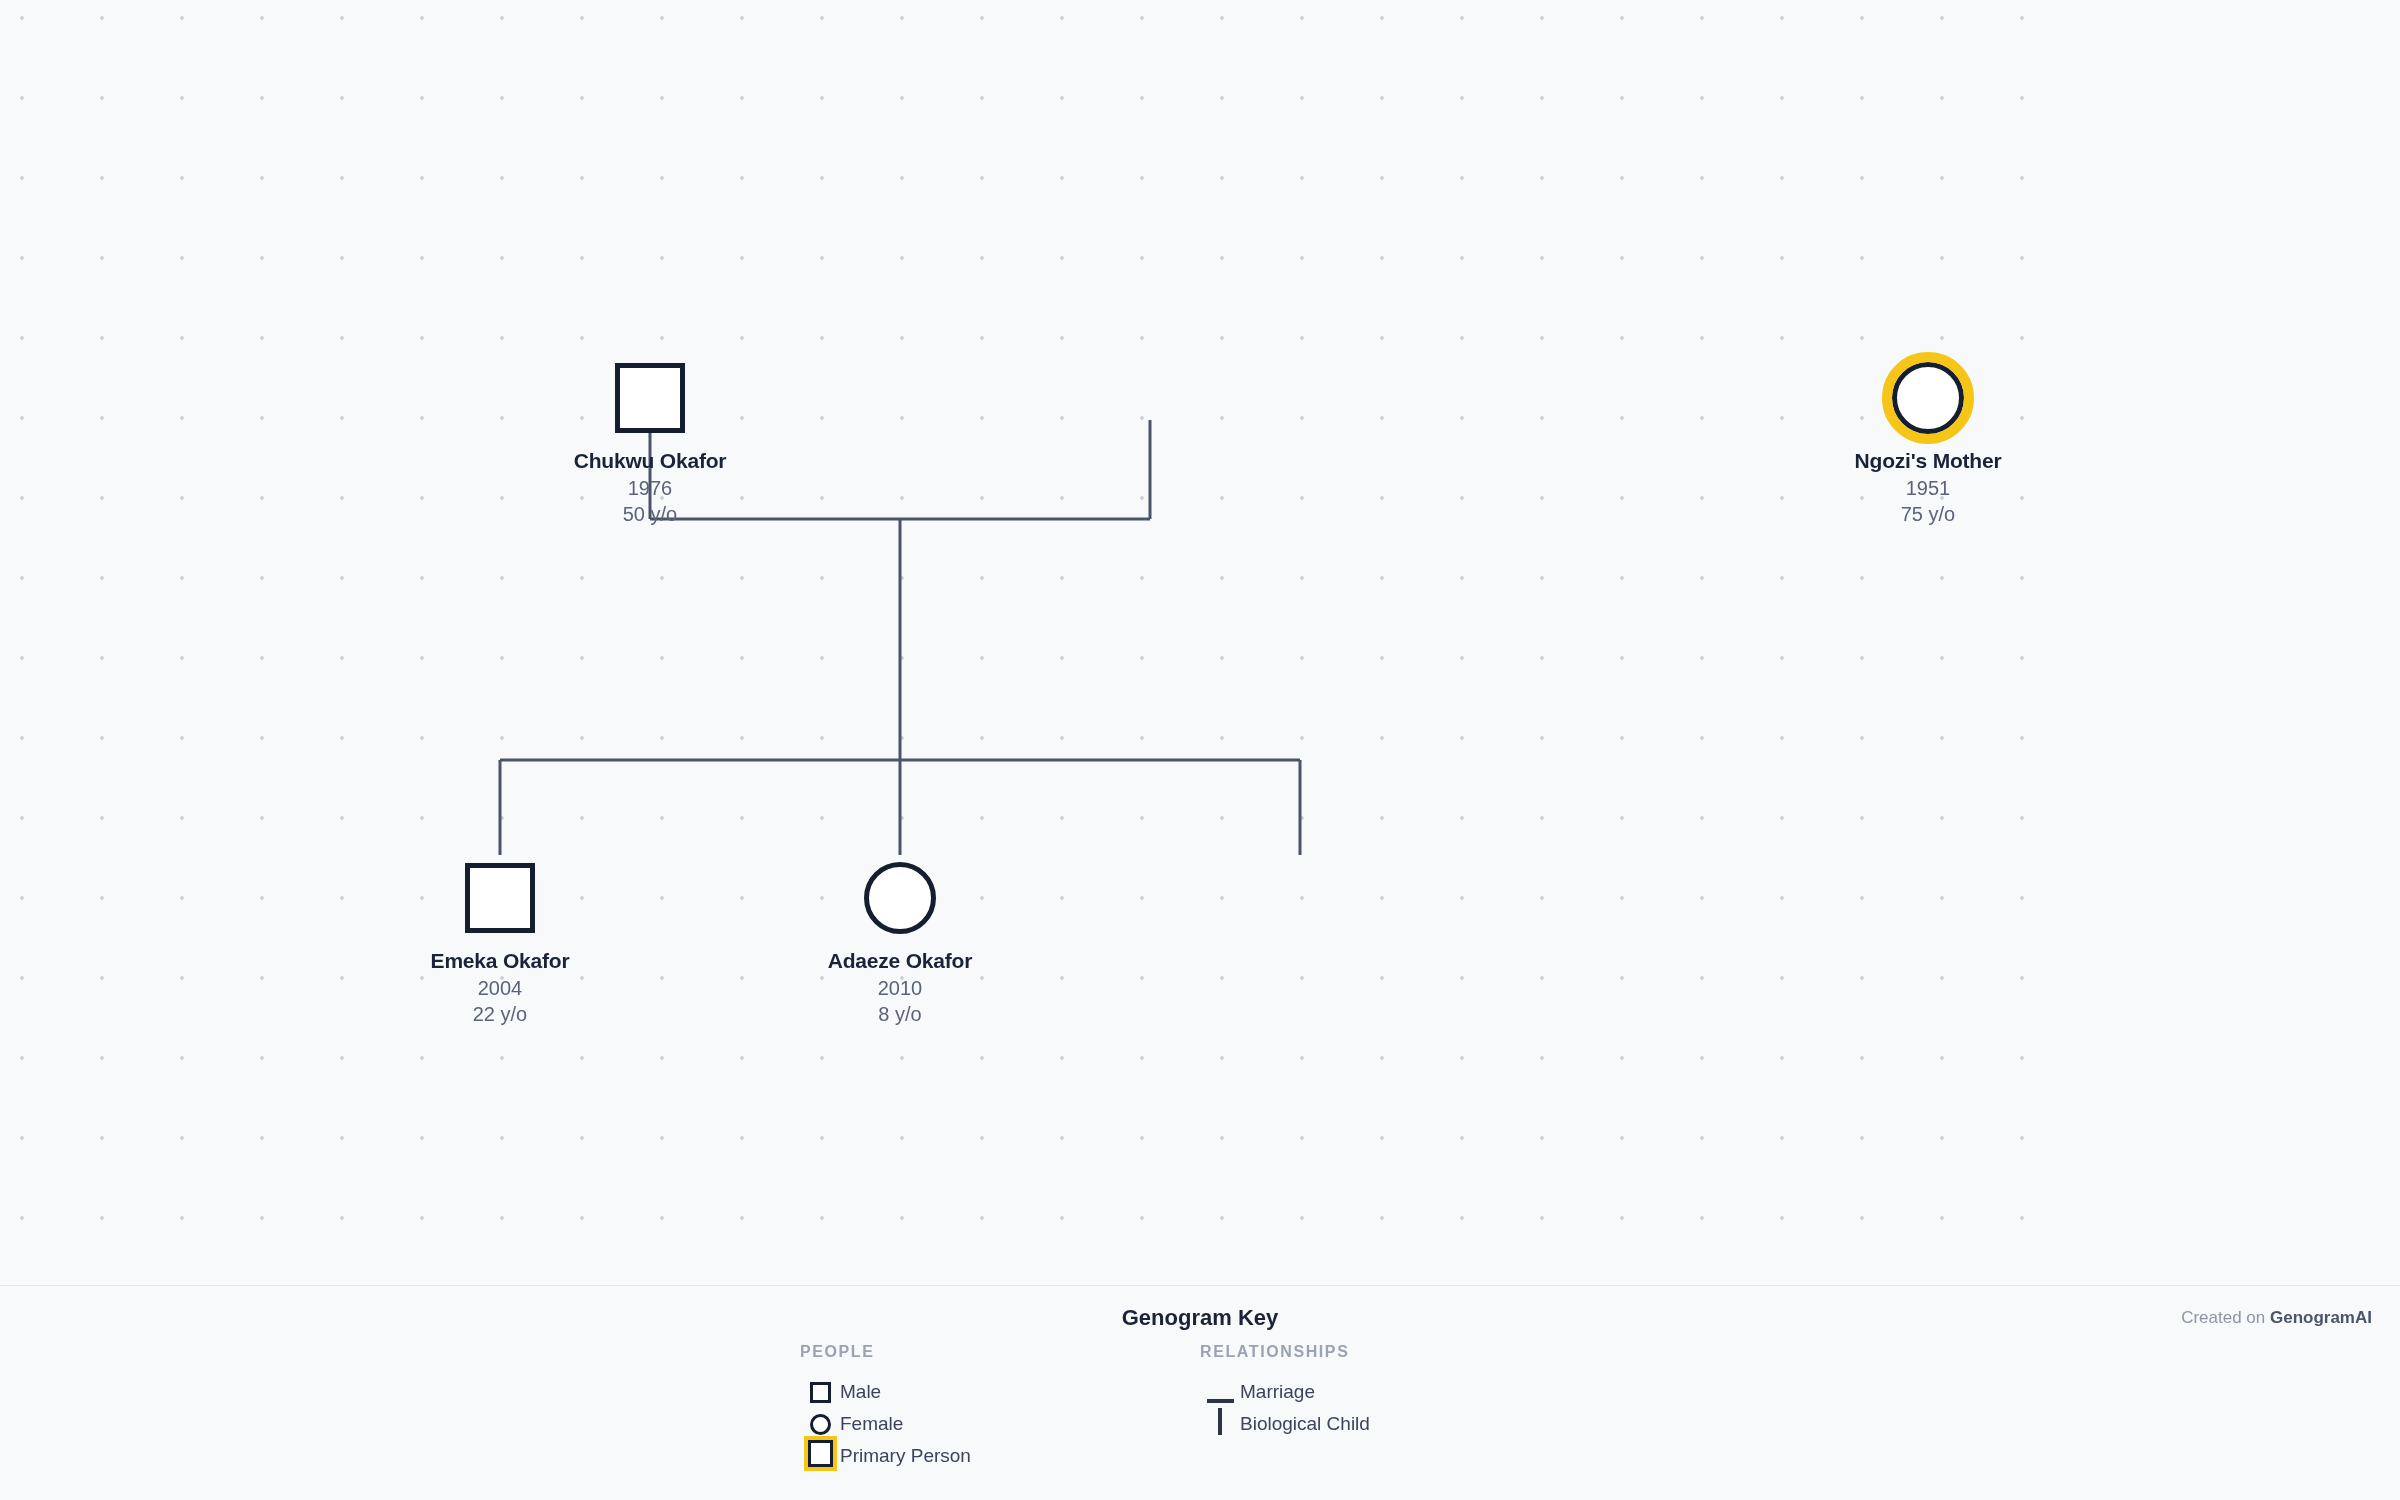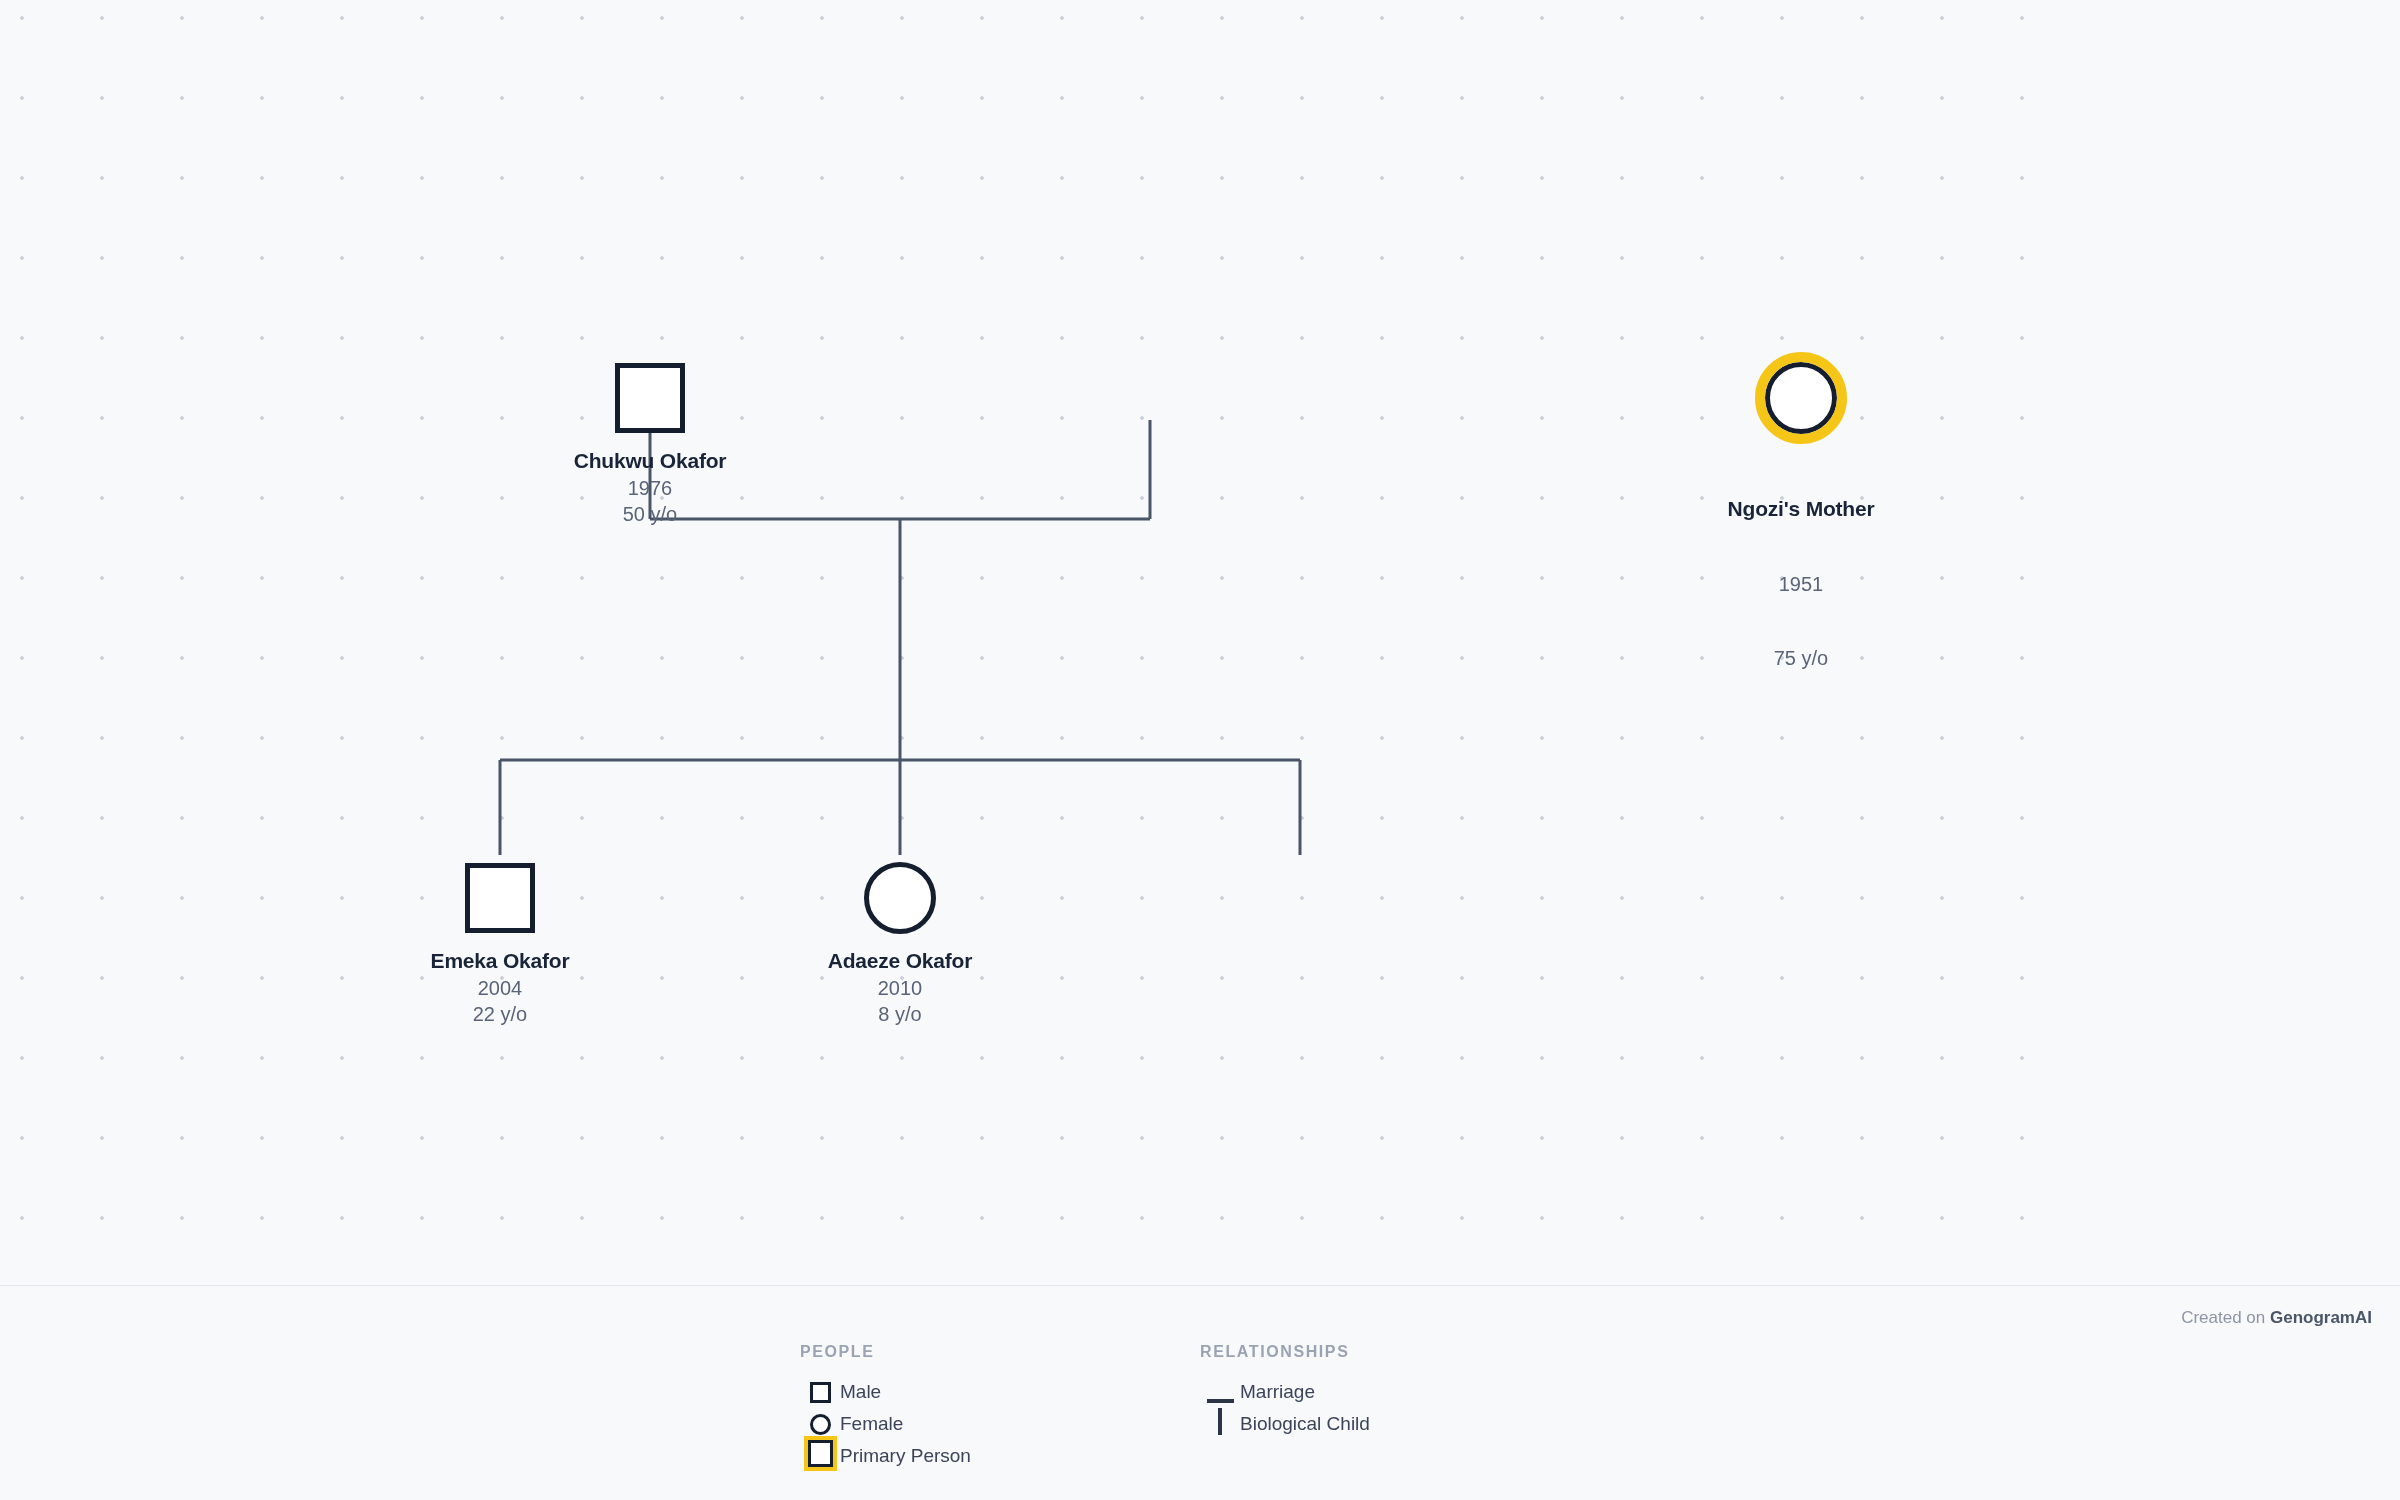--- a/index.html
+++ b/index.html
@@ -225,21 +225,21 @@
   <div class="node" style="left:650px; top:350px;">
     <div class="glyph-wrap">
       <div class="glyph-square"></div>
     </div>
     <div class="node-name">Chukwu Okafor</div>
     <div class="node-year">1976</div>
     <div class="node-age">50 y/o</div>
   </div>
 
 
-  <div class="node" style="left:1801px; top:350px;gap:48px;">
+  <div class="node" style="left:1928px; top:350px;">
     <div class="glyph-wrap">
       <div class="primary-ring"></div>
       <div class="glyph-circle"></div>
     </div>
     <div class="node-name">Ngozi's Mother</div>
     <div class="node-year">1951</div>
     <div class="node-age">75 y/o</div>
   </div>
 
   <div class="node" style="left:500px; top:850px;">
@@ -258,20 +258,21 @@
     <div class="node-name">Adaeze Okafor</div>
     <div class="node-year">2010</div>
     <div class="node-age">8 y/o</div>
   </div>
 
 
 </div>
 
 <div id="footer">
 
+  <div id="key-title">Genogram Key</div>
 
   <div class="key-col" id="col-people">
     <div class="key-head">PEOPLE</div>
 
     <div class="key-row">
       <span class="key-icon">
           <span class="ic-square"></span>
         </span>
       <span class="key-label">Male</span>
     </div>

